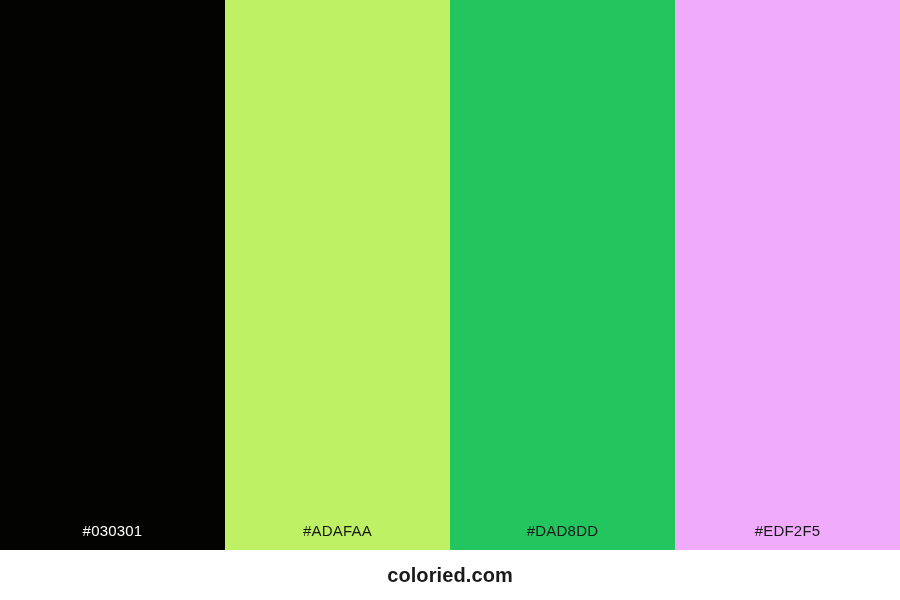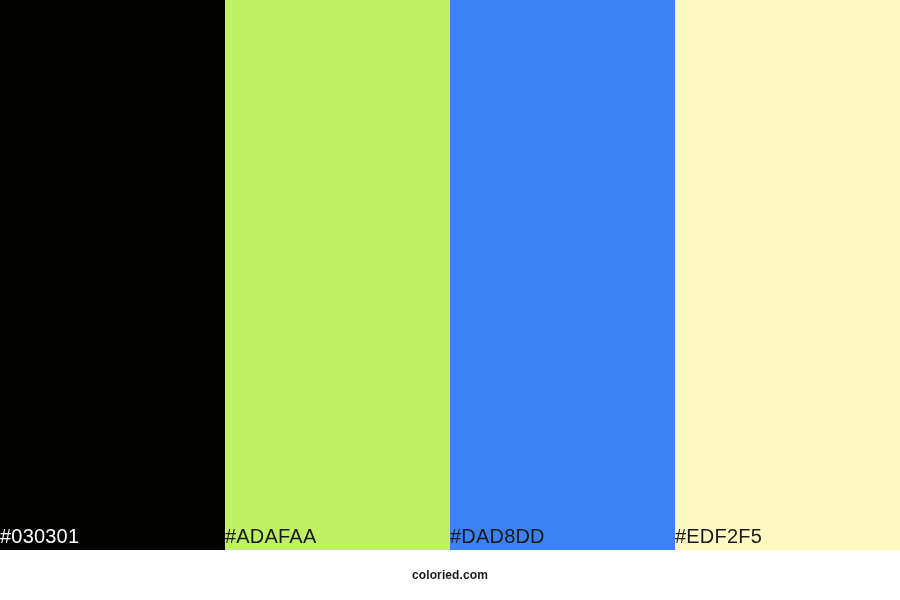--- a/index.html
+++ b/index.html
@@ -35,44 +35,44 @@
     height: 100%;
     position: relative;
     display: flex;
     align-items: flex-end;
     justify-content: center;
   }
 
   .swatch-label {
     display: block;
     width: 100%;
-    text-align: left;
-    font-size: 20px;
+    text-align: center;
+    font-size: 15px;
     font-weight: 400;
     letter-spacing: 0.2px;
     line-height: 1;
-    padding-bottom: 4px;
+    padding-bottom: 12px;
     white-space: nowrap;
   }
 
   
   #footer {
     position: absolute;
     left: 0;
     top: 550px;
     width: 900px;
     height: 50px;
     background: #ffffff;
     display: flex;
     align-items: center;
     justify-content: center;
   }
 
   #footer-brand {
-    font-size: 12px;
+    font-size: 20px;
     font-weight: 700;
     color: #1a1a1a;
     letter-spacing: 0.1px;
     line-height: 1;
   }
 </style>
 </head>
 <body>
 
 <div id="palette-page">
@@ -81,25 +81,25 @@
 
     <div class="swatch" style="background:#030301;">
       <span class="swatch-label" style="color:#ffffff;">#030301</span>
     </div>
 
 
     <div class="swatch" style="background:#bef264;">
       <span class="swatch-label" style="color:#1a1a1a;">#ADAFAA</span>
     </div>
 
-    <div class="swatch" style="background:#3b82f6;">
+    <div class="swatch" style="background:#22c55e;">
       <span class="swatch-label" style="color:#1a1a1a;">#DAD8DD</span>
     </div>
 
-    <div class="swatch" style="background:#fef9c3;">
+    <div class="swatch" style="background:#f0abfc;">
       <span class="swatch-label" style="color:#1a1a1a;">#EDF2F5</span>
     </div>
 
   </div>
 
   <div id="footer">
     <span id="footer-brand">coloried.com</span>
   </div>
 
 </div>

